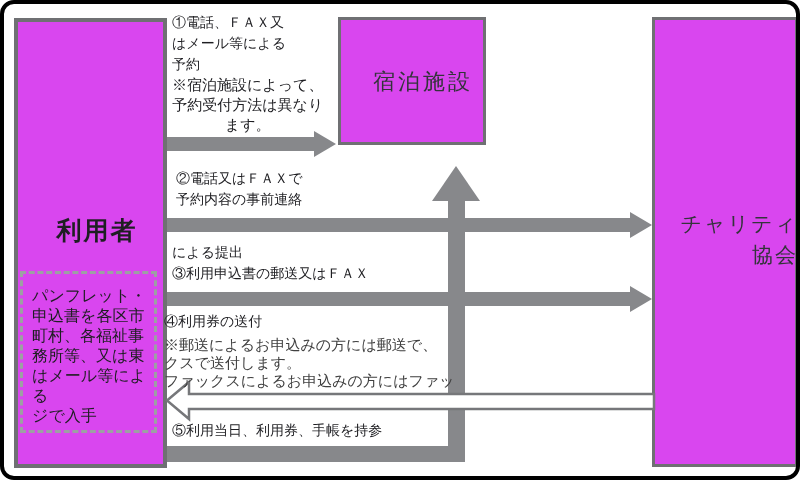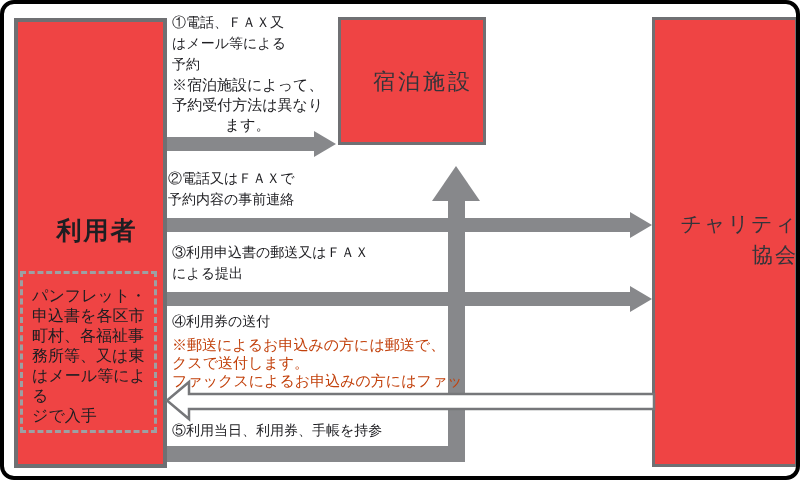--- a/index.html
+++ b/index.html
@@ -2,21 +2,21 @@
 <html style="--arrow_gray: #87888b; --border_gray: #6f7073; --dashed_gray: #9da0a3; --text_color: #1e1e22; --serif_text: #33343a; --frame_black: #000000;"><head>
 <meta charset="utf-8">
 <style>
   html,body{margin:0;padding:0;background:#fff;}
   .canvas{
     position:relative;width:800px;height:480px;background:#fff;
     box-sizing:border-box;border:4px solid var(--frame_black,#000);
     border-radius:14px;overflow:hidden;
     font-family:"Liberation Sans",sans-serif;
   }
-  .box{position:absolute;box-sizing:border-box;background:#ef4444;}
+  .box{position:absolute;box-sizing:border-box;background:#d946ef;}
   .solid{border:3px solid var(--border_gray,#6f7073);}
   .user-box{left:10px;top:14px;width:153px;height:450px;border-width:4px;}
   .facility-box{left:334px;top:13px;width:148px;height:128px;}
   .charity-box{left:648px;top:13px;width:146px;height:450px;}
   .user-label{
     position:absolute;left:10px;top:210px;width:166px;text-align:center;
     font-size:25px;font-weight:bold;color:var(--text_color,#1e1e22);letter-spacing:2px;
   }
   .facility-label{
     position:absolute;left:334px;top:63px;width:148px;text-align:center;
@@ -31,21 +31,21 @@
   }
   .dashed-box{
     left:16px;top:267px;width:137px;height:162px;
     border:3px dashed var(--dashed_gray,#9da0a3);
     padding:12px 4px 0 9px;font-size:16px;line-height:20px;
     color:var(--text_color,#1e1e22);
   }
   .steptext{position:absolute;color:var(--text_color,#1e1e22);}
   .main-line{font-size:14px;line-height:21px;}
   .note-line{font-size:15px;line-height:20px;text-align:center;}
-  .serif-note{font-family:"Liberation Serif",serif;font-size:15px;line-height:18px;color:#c2410c;}
+  .serif-note{font-family:"Liberation Serif",serif;font-size:15px;line-height:18px;color:#404040;}
   .bar{position:absolute;background:var(--arrow_gray,#87888b);z-index:1;}
   .head-right{
     position:absolute;width:0;height:0;z-index:1;
     border-top:13px solid transparent;border-bottom:13px solid transparent;
     border-left:22px solid var(--arrow_gray,#87888b);
   }
   .head-up{
     position:absolute;width:0;height:0;z-index:1;
     border-left:24px solid transparent;border-right:24px solid transparent;
     border-bottom:35px solid var(--arrow_gray,#87888b);
@@ -84,40 +84,40 @@
     <div class="main-line">はメール等による</div>
     <div class="main-line">予約</div>
     <div class="note-line">※宿泊施設によって、</div>
     <div class="note-line">予約受付方法は異なり</div>
     <div class="note-line">ます。</div>
   </div>
 
   <div class="bar" style="left:163px;top:133px;width:147px;height:14px;"></div>
   <div class="head-right" style="left:310px;top:127px;"></div>
 
-  <div class="steptext txt" style="left:164px;top:164px;">
+  <div class="steptext txt" style="left:172px;top:164px;">
     <div class="main-line">②電話又はＦＡＸで</div>
     <div class="main-line">予約内容の事前連絡</div>
   </div>
 
   <div class="bar" style="left:444px;top:196px;width:17px;height:262px;"></div>
   <div class="head-up" style="left:428px;top:162px;"></div>
 
   <div class="bar" style="left:163px;top:214px;width:464px;height:14px;"></div>
   <div class="head-right" style="left:626px;top:208px;"></div>
 
   <div class="steptext txt" style="left:168px;top:238px;">
+    <div class="main-line">による提出</div>
     <div class="main-line">③利用申込書の郵送又はＦＡＸ</div>
-    <div class="main-line">による提出</div>
   </div>
 
   <div class="bar" style="left:163px;top:288px;width:464px;height:14px;"></div>
   <div class="head-right" style="left:626px;top:282px;"></div>
 
-  <div class="steptext txt" style="left:168px;top:307px;">
+  <div class="steptext txt" style="left:160px;top:307px;">
     <div class="main-line" style="margin-bottom:4px;">④利用券の送付</div>
     <div class="serif-note">※郵送によるお申込みの方には郵送で、</div>
     <div class="serif-note">クスで送付します。</div>
     <div class="serif-note">ファックスによるお申込みの方にはファッ</div>
   </div>
 
   <svg class="white-arrow" width="492" height="46" viewBox="0 0 492 46">
     <polygon points="3,22.5 25,4 25,16 490,16 490,31 25,31 25,41" fill="#ffffff" stroke="#76777a" stroke-width="2.5"></polygon>
   </svg>
 

